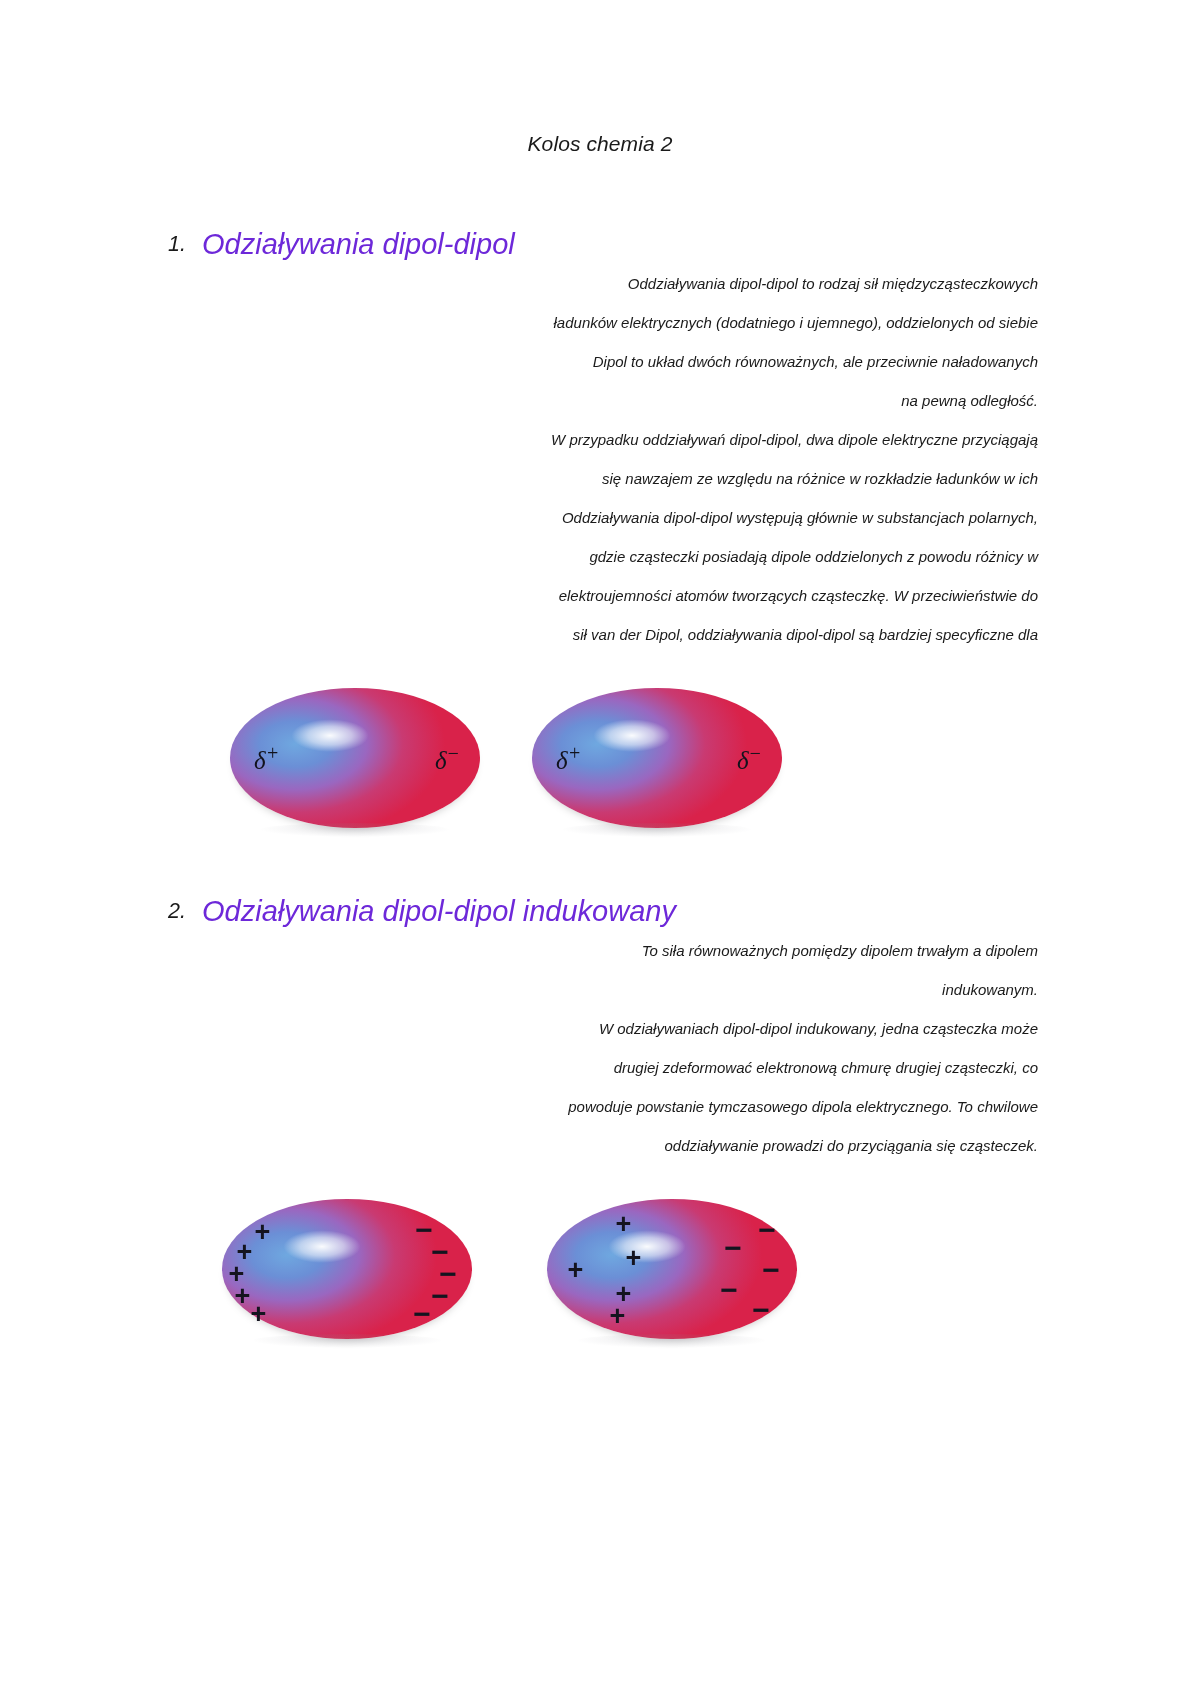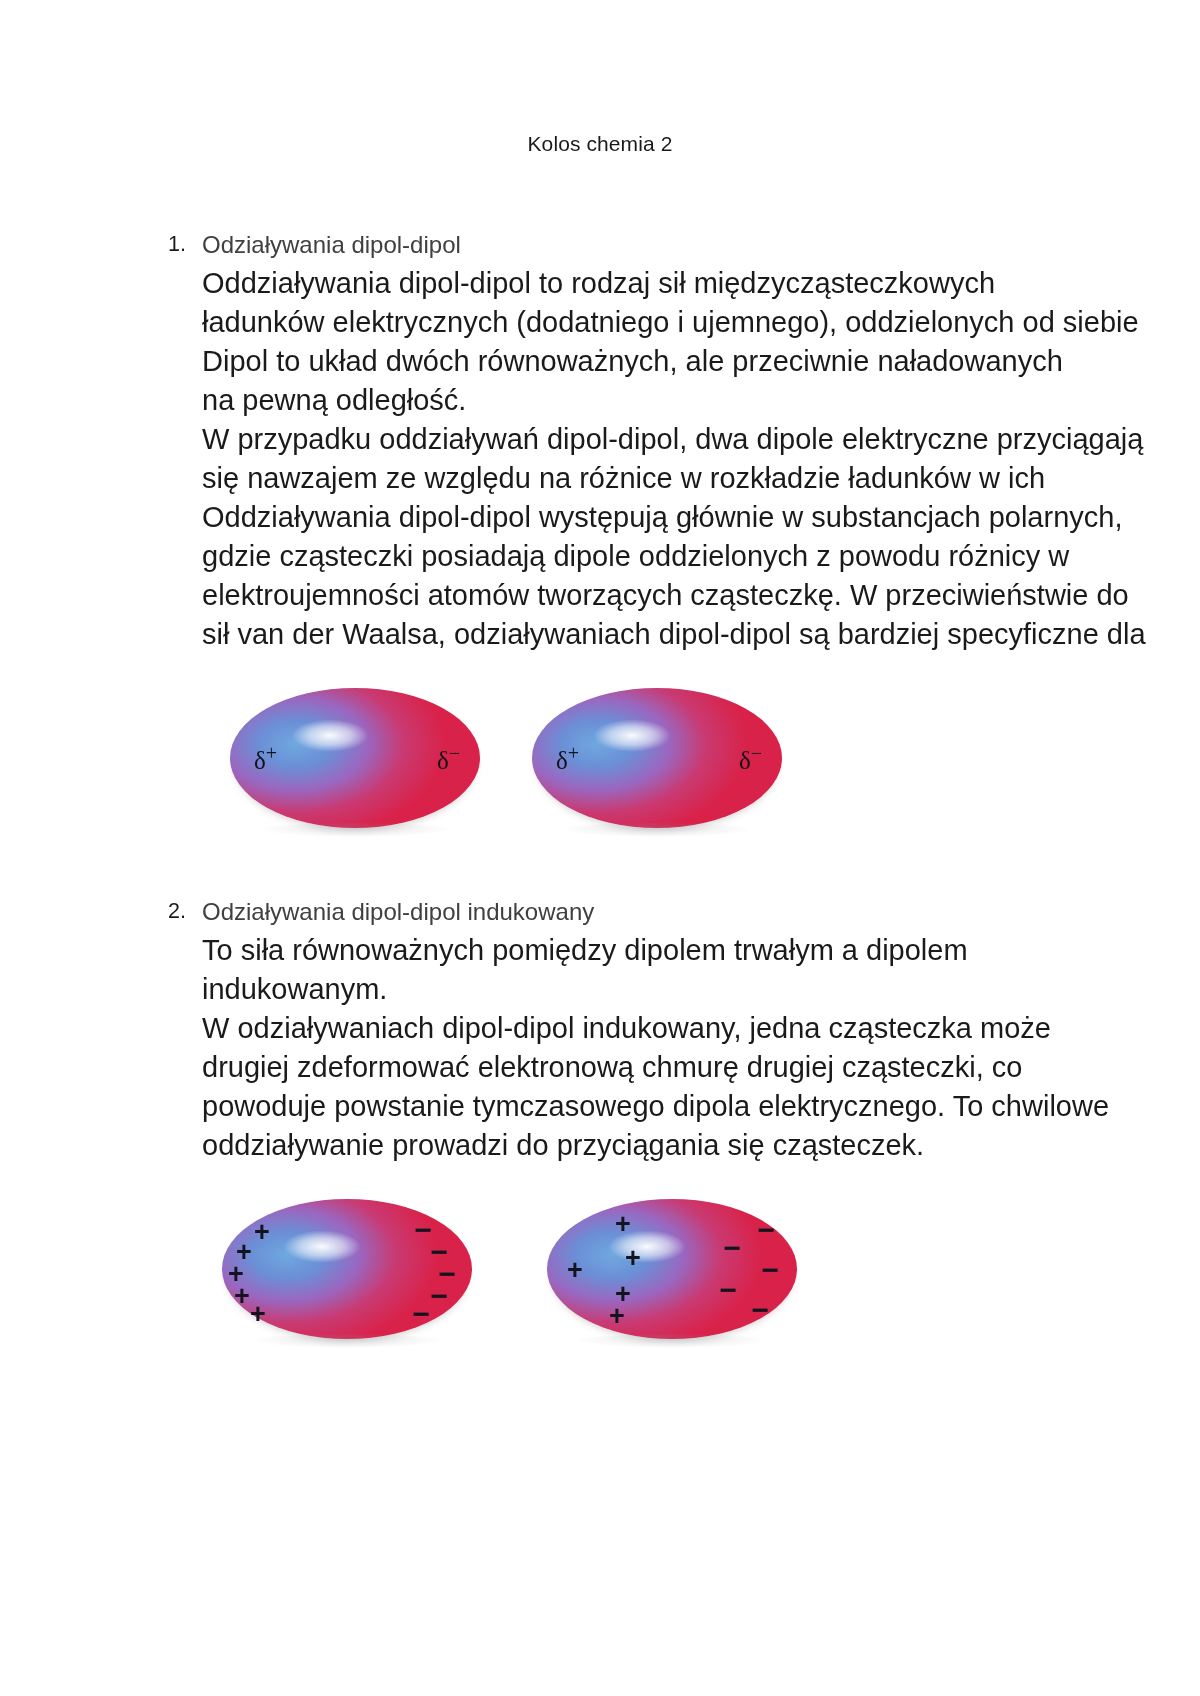--- a/index.html
+++ b/index.html
@@ -14,20 +14,21 @@
     color: #000000;
     position: relative;
     overflow: hidden;
   }
   .page {
     width: 1200px;
     height: 1696px;
     background: #ffffff;
     position: relative;
     box-sizing: border-box;
+    font-style: italic;
   }
   .doc-title {
     position: absolute;
     top: 132px;
     left: 0;
     width: 1200px;
     text-align: center;
     font-size: 21px;
     letter-spacing: 0.1px;
     color: #1a1a1a;
@@ -49,28 +50,29 @@
     top: 0;
     width: 34px;
     font-size: 21.5px;
     line-height: 39px;
     color: #1a1a1a;
   }
   .item-body {
     margin-left: 34px;
   }
   .item-heading {
-    font-size: 24px;
-    line-height: 39px;
-    color: #404040;
-  }
-  .para {
     font-size: 29px;
     line-height: 39px;
+    color: #6d28d9;
+  }
+  .para {
+    font-size: 15px;
+    line-height: 39px;
     color: #1a1a1a;
+    text-align: right;
   }
   .para-line {
     display: block;
     white-space: nowrap;
   }
   
   .figure {
     position: relative;
     margin-left: 34px;
     height: 170px;
@@ -159,21 +161,21 @@
 
         <div class="para">
           <span class="para-line">W przypadku oddziaływań dipol-dipol, dwa dipole elektryczne przyciągają</span>
           <span class="para-line">się nawzajem ze względu na różnice w rozkładzie ładunków w ich</span>
         </div>
 
         <div class="para">
           <span class="para-line">Oddziaływania dipol-dipol występują głównie w substancjach polarnych,</span>
           <span class="para-line">gdzie cząsteczki posiadają dipole oddzielonych z powodu różnicy w</span>
           <span class="para-line">elektroujemności atomów tworzących cząsteczkę. W przeciwieństwie do</span>
-          <span class="para-line">sił van der Waalsa, odziaływaniach dipol-dipol są bardziej specyficzne dla</span>
+          <span class="para-line">sił van der Dipol, oddziaływania dipol-dipol są bardziej specyficzne dla</span>
         </div>
       </div>
     </div>
 
     <div class="spacer-sm"></div>
 
     <div class="figure">
       <div class="figure-inner">
         <div class="molecule mol-1">
           <span class="charge charge-left">

